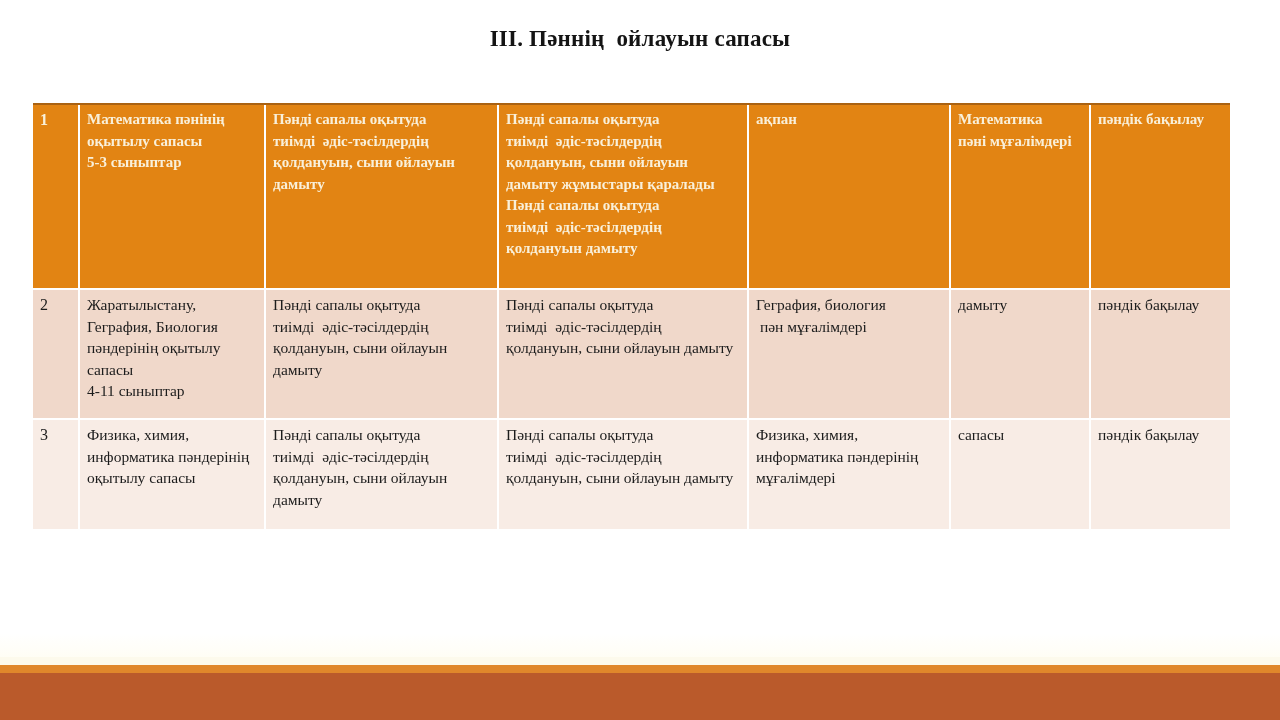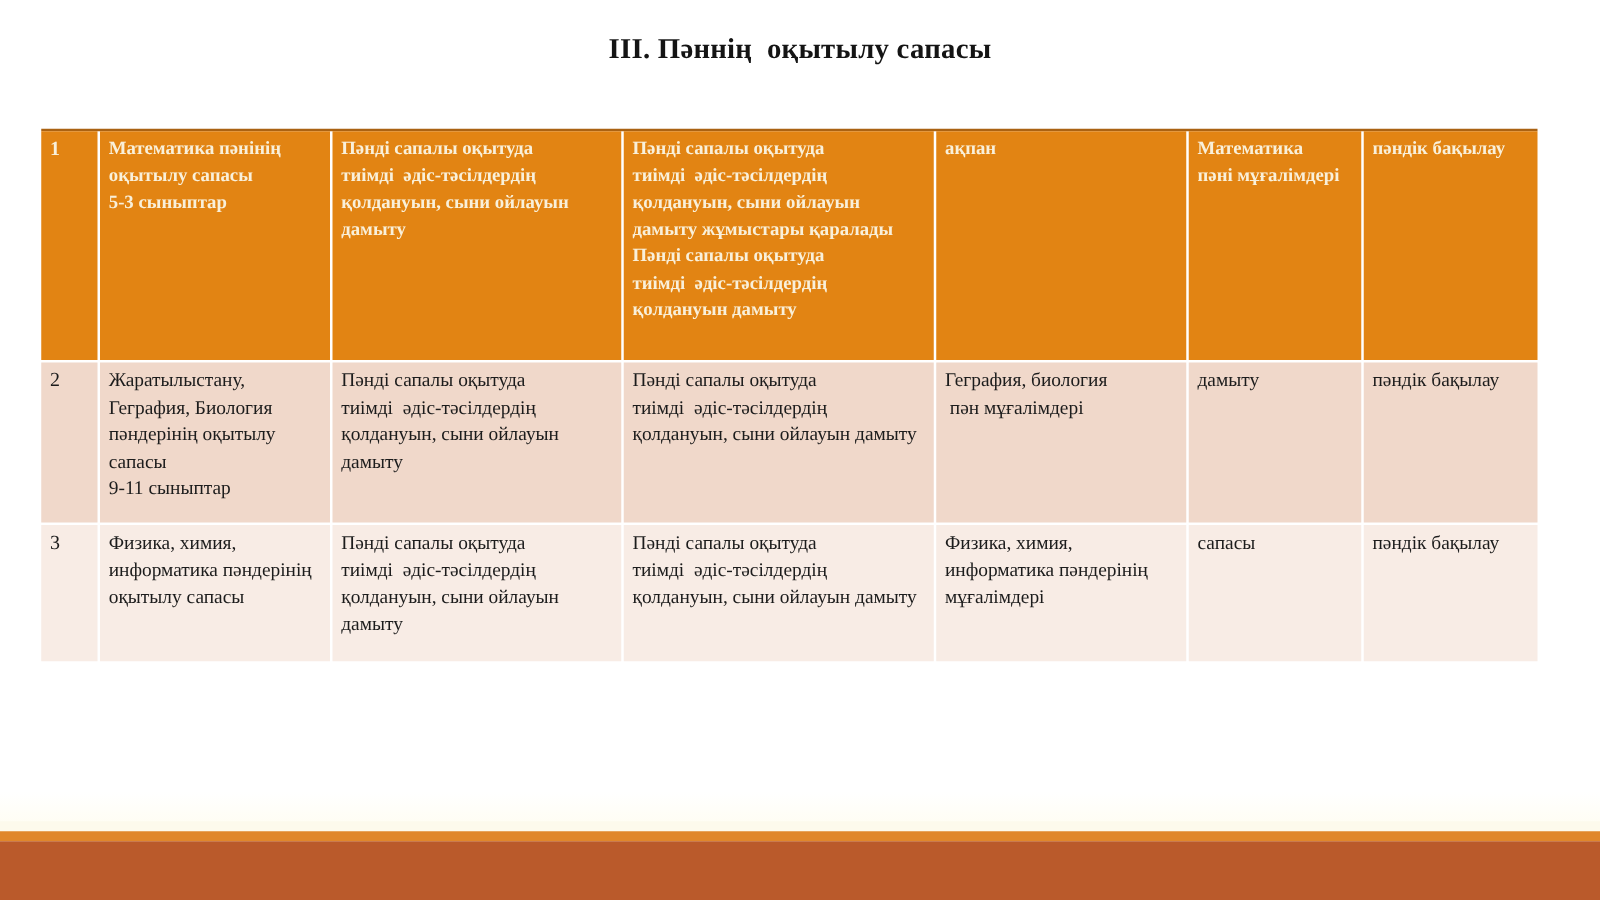--- a/index.html
+++ b/index.html
@@ -85,21 +85,21 @@
     left: 0;
     right: 0;
     bottom: 0;
     height: 47px;
     background: #ba5a2b;
   }
 </style>
 </head>
 <body>
 
-<div class="slide-title">III. Пәннің  оқытылу сапасы</div>
+<div class="slide-title">III. Пәннің  ойлауын сапасы</div>
 
 <div class="table-grid">
 
   <div class="cell r1 num">1</div>
   <div class="cell r1">Математика пәнінің
 оқытылу сапасы
 5-3 сыныптар</div>
   <div class="cell r1">Пәнді сапалы оқытуда
 тиімді  әдіс-тәсілдердің
 қолдануын, сыни ойлауын
@@ -114,21 +114,21 @@
   <div class="cell r1">ақпан</div>
   <div class="cell r1">Математика
 пәні мұғалімдері</div>
   <div class="cell r1">пәндік бақылау</div>
 
   <div class="cell r2 num">2</div>
   <div class="cell r2">Жаратылыстану,
 Геграфия, Биология
 пәндерінің оқытылу
 сапасы
-9-11 сыныптар</div>
+4-11 сыныптар</div>
   <div class="cell r2">Пәнді сапалы оқытуда
 тиімді  әдіс-тәсілдердің
 қолдануын, сыни ойлауын
 дамыту</div>
   <div class="cell r2">Пәнді сапалы оқытуда
 тиімді  әдіс-тәсілдердің
 қолдануын, сыни ойлауын дамыту</div>
   <div class="cell r2">Геграфия, биология
  пән мұғалімдері</div>
   <div class="cell r2">дамыту</div>

